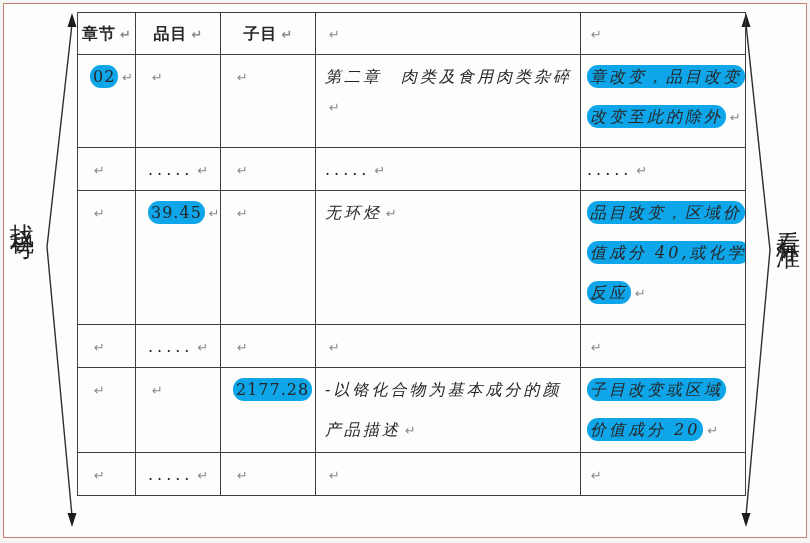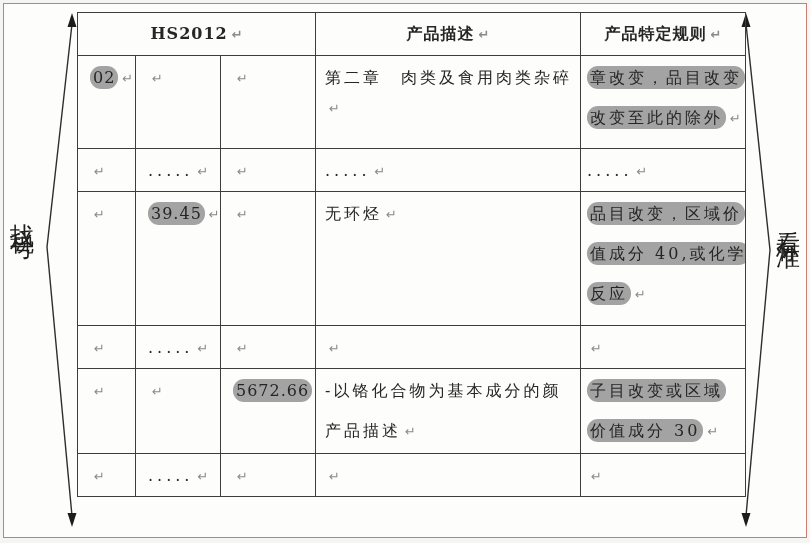--- a/index.html
+++ b/index.html
@@ -32,24 +32,24 @@
   tr.r1{height:43px} tr.r2{height:42px} tr.r3{height:93px} tr.r4{height:38px}
   tr.r5{height:134px} tr.r6{height:41px} tr.r7{height:85px} tr.r8{height:39px}
   td.hd {
     text-align:center; vertical-align:middle;
     font-weight:bold; padding:0 2px; letter-spacing:1px;
   }
   td.hd-left { text-align:left; padding-left:12px; font-weight:normal; }
   td.col3 { padding-left:9px; }
   td.col4 { padding-left:6px; }
   .txt { white-space:pre; line-height:40px; letter-spacing:1px; }
-  .sp  { letter-spacing:3px; }
+  .sp  { letter-spacing:3px;font-style:italic; }
   .dots { letter-spacing:4px; }
   .hl {
-    background:#a3a3a3;
+    background:#0ea5e9;
     padding:2px 3px;
     -webkit-box-decoration-break:clone;
     box-decoration-break:clone;
     border-radius:11px;
   }
   .mark {
     font-family:"DejaVu Sans","Liberation Sans",sans-serif;
     font-size:13px; color:#8a8a8a; margin-left:4px;
     letter-spacing:0; white-space:nowrap;
   }
@@ -86,24 +86,26 @@
 
 <table class="doc-table">
   <colgroup>
     <col class="c0">
       <col class="c1">
       <col class="c2">
       <col class="c3">
       <col class="c4">
   </colgroup>
   <tbody>
-      <tr class="r1">
-    <td class="hd" colspan="3"><span class="txt">HS2012</span><span class="mark">↵</span></td>
-    <td class="hd"><span class="txt">产品描述</span><span class="mark">↵</span></td>
-    <td class="hd"><span class="txt">产品特定规则</span><span class="mark">↵</span></td>
+  <tr class="r2">
+    <td class="hd"><span class="txt">章节</span><span class="mark">↵</span></td>
+    <td class="hd"><span class="txt">品目</span><span class="mark">↵</span></td>
+    <td class="hd"><span class="txt">子目</span><span class="mark">↵</span></td>
+    <td class="hd hd-left col3"><span class="mark">↵</span></td>
+    <td class="hd hd-left col4"><span class="mark">↵</span></td>
   </tr>
   <tr class="r3">
     <td><span class="txt hl">02</span><span class="mark">↵</span></td>
     <td><span class="txt"></span><span class="mark">↵</span></td>
     <td><span class="txt"></span><span class="mark">↵</span></td>
     <td class="col3"><span class="txt sp">第二章　肉类及食用肉类杂碎</span><span class="mark">↵</span></td>
     <td class="col4"><span class="txt sp hl">章改变，品目改变
 改变至此的除外</span><span class="mark">↵</span></td>
   </tr>
   <tr class="r4">
@@ -125,25 +127,25 @@
   <tr class="r6">
     <td><span class="txt"></span><span class="mark">↵</span></td>
     <td><span class="txt dots">.....</span><span class="mark">↵</span></td>
     <td><span class="txt"></span><span class="mark">↵</span></td>
     <td class="col3"><span class="txt"></span><span class="mark">↵</span></td>
     <td class="col4"><span class="txt"></span><span class="mark">↵</span></td>
   </tr>
   <tr class="r7">
     <td><span class="txt"></span><span class="mark">↵</span></td>
     <td><span class="txt"></span><span class="mark">↵</span></td>
-    <td><span class="txt hl">5672.66</span></td>
+    <td><span class="txt hl">2177.28</span></td>
     <td class="col3"><span class="txt sp">-以铬化合物为基本成分的颜
 产品描述</span><span class="mark">↵</span></td>
     <td class="col4"><span class="txt sp hl">子目改变或区域
-价值成分 30</span><span class="mark">↵</span></td>
+价值成分 20</span><span class="mark">↵</span></td>
   </tr>
   <tr class="r8">
     <td><span class="txt"></span><span class="mark">↵</span></td>
     <td><span class="txt dots">.....</span><span class="mark">↵</span></td>
     <td><span class="txt"></span><span class="mark">↵</span></td>
     <td class="col3"><span class="txt"></span><span class="mark">↵</span></td>
     <td class="col4"><span class="txt"></span><span class="mark">↵</span></td>
   </tr>
 </tbody>
   </table>

